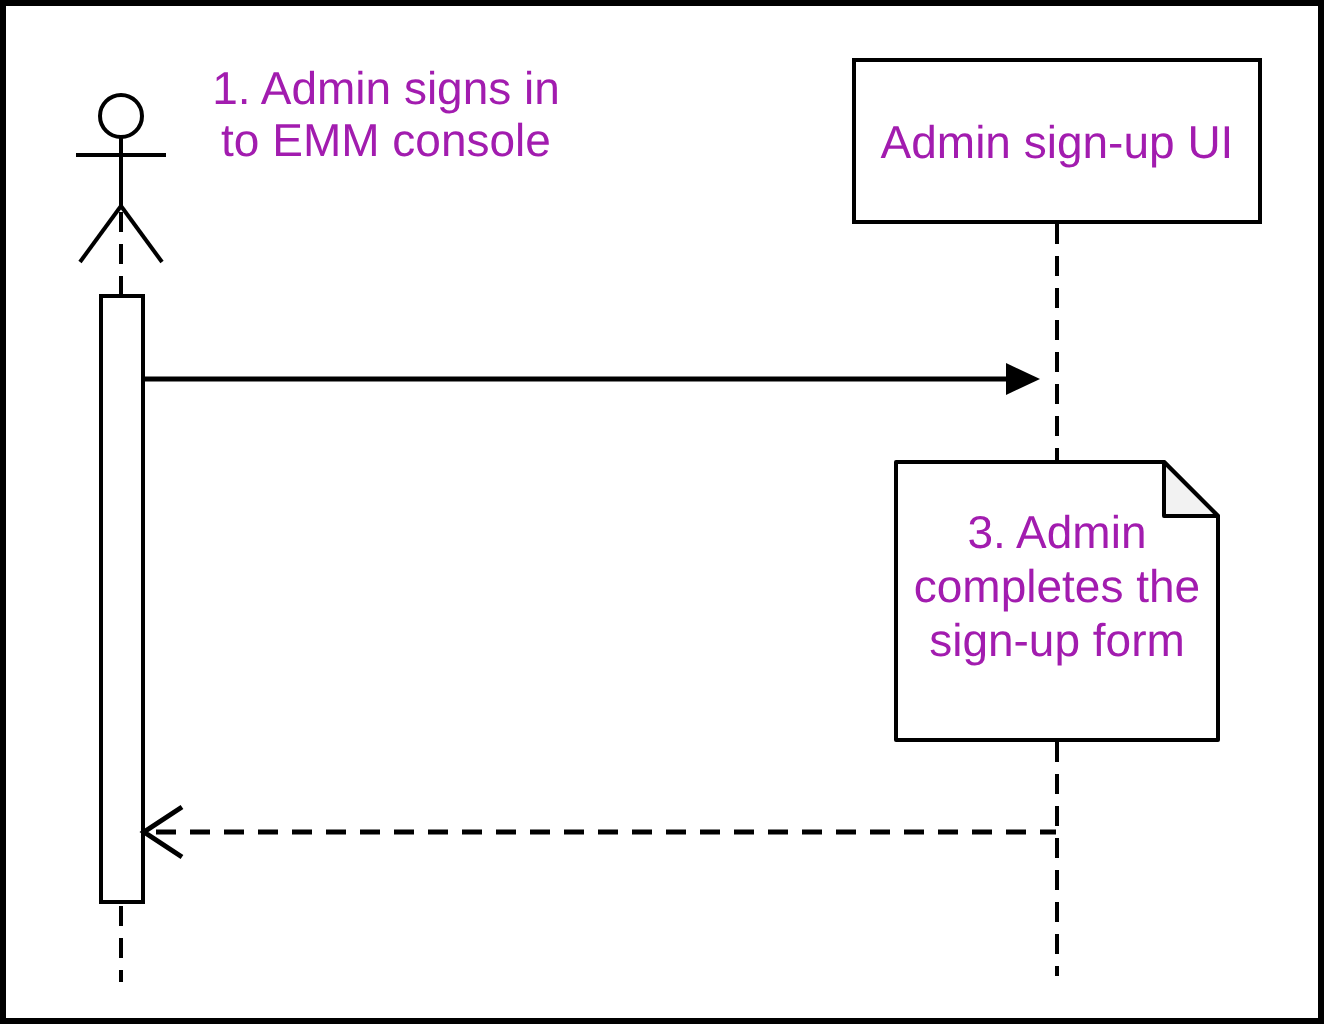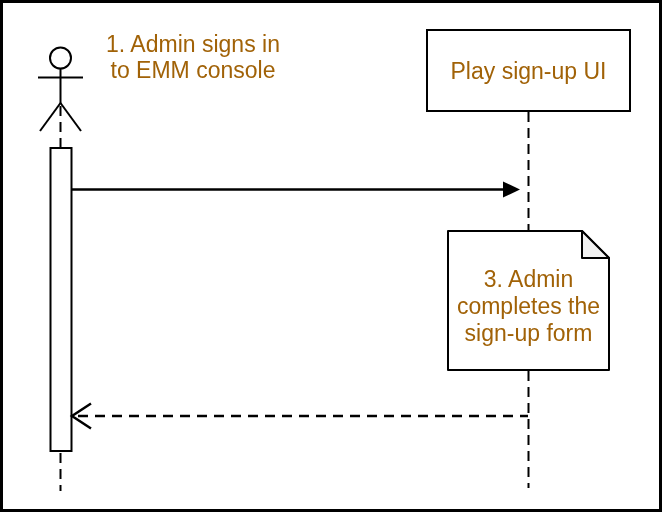--- a/index.html
+++ b/index.html
@@ -19,29 +19,29 @@
     position: absolute;
     left: 0;
     top: 0;
     width: 662px;
     height: 512px;
   }
   .label {
     position: absolute;
     font-size: 23px;
     line-height: 26px;
-    color: #a16207;
+    color: #a21caf;
     text-align: center;
     white-space: pre-line;
     z-index: 2;
   }
   .msg1-label   { left: 88px;  top: 31px;  width: 210px; }
   .msg2-label   { left: 115px; top: 160px; width: 340px; }
   .msg4-label   { left: 90px;  top: 383px; width: 408px; }
-  .note-label   { left: 448px; top: 266px; width: 161px; line-height: 27px; }
+  .note-label   { left: 448px; top: 253px; width: 161px; line-height: 27px; }
   .playbox-label {
     left: 427px; top: 30px; width: 203px; height: 81px;
     display: flex; align-items: center; justify-content: center;
   }
 </style>
 </head>
 <body>
 
 <div class="diagram">
 
@@ -79,21 +79,21 @@
 
     <g>
       <line x1="78" y1="416" x2="528" y2="416" stroke="#000000" stroke-width="2.5" stroke-dasharray="10 7"></line>
       <polyline points="91,403.5 72,416 91,428.5" fill="none" stroke="#000000" stroke-width="2.5"></polyline>
     </g>
   </svg>
 
   <div class="label msg1-label">1. Admin signs in
 to EMM console</div>
 
-  <div class="label playbox-label">Play sign-up UI</div>
+  <div class="label playbox-label">Admin sign-up UI</div>
 
 
   <div class="label note-label">3. Admin
 completes the
 sign-up form</div>
 
 
 </div>
 
 </body></html>

